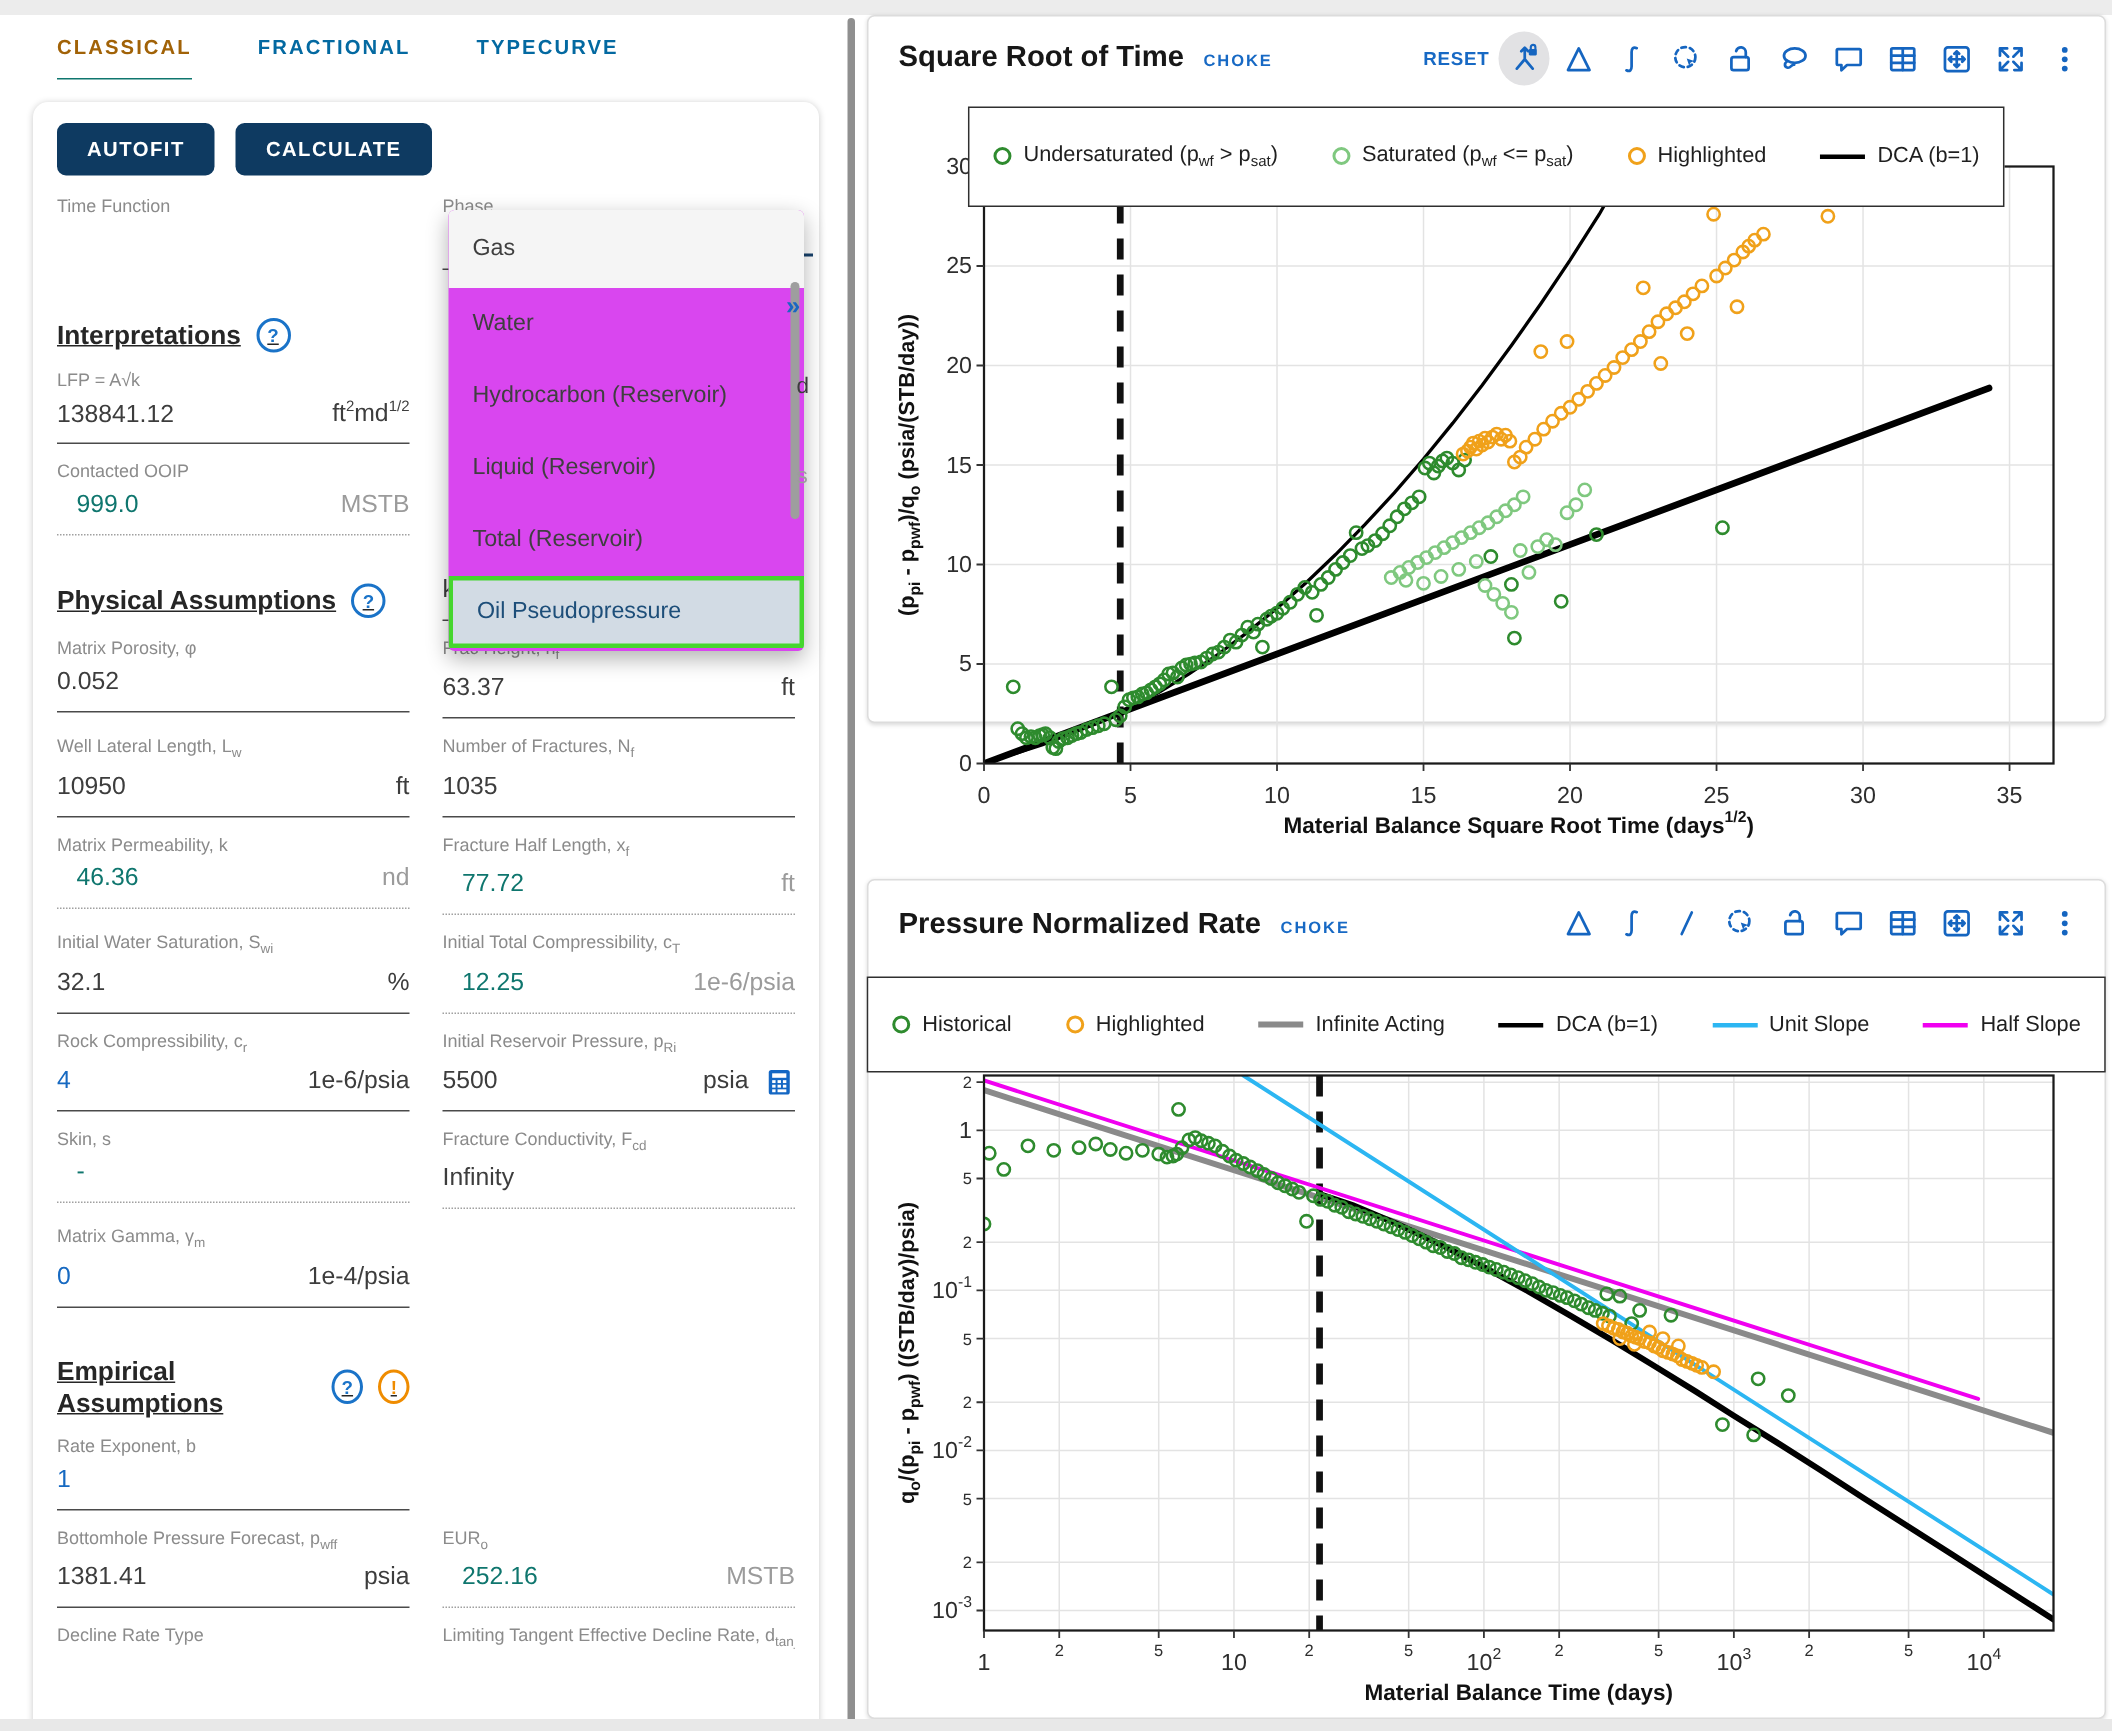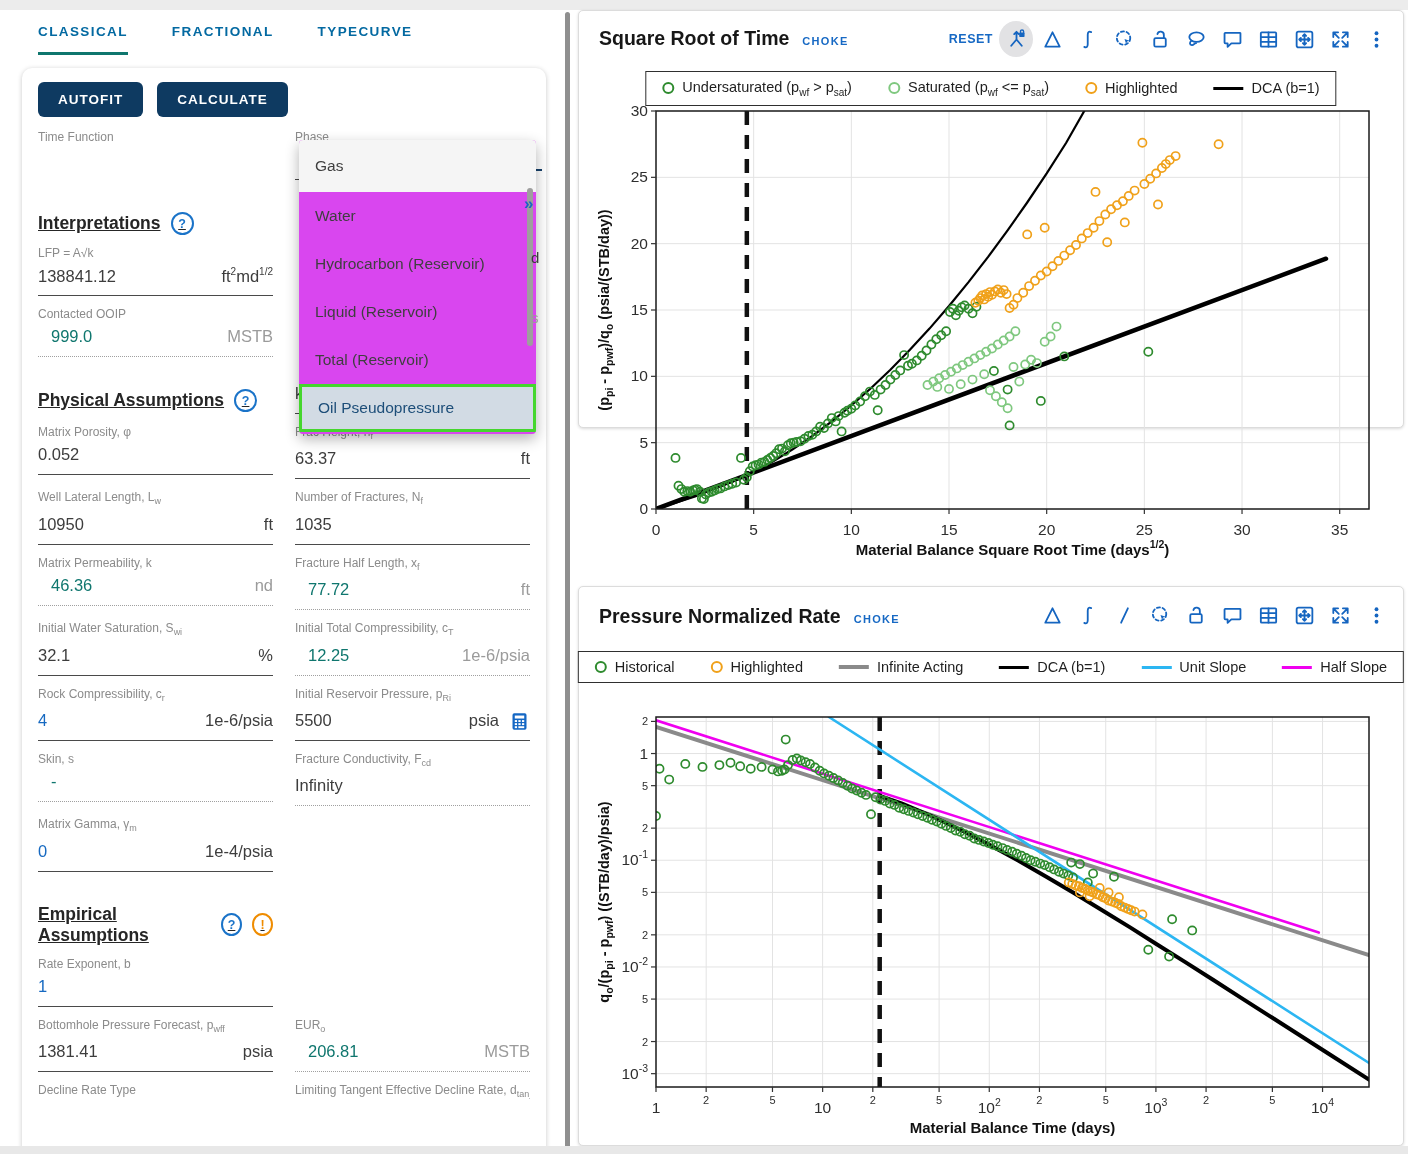--- a/index.html
+++ b/index.html
@@ -4,21 +4,21 @@
 <style>
   html,body{margin:0;padding:0;background:#fff;font-family:"Liberation Sans",sans-serif;}
   #app{position:relative;width:1408px;height:1154px;overflow:hidden;background:#fff;}
   .topstrip{position:absolute;left:0;top:0;width:1408px;height:10px;background:#ececec;}
   .bottomstrip{position:absolute;left:0;top:1146px;width:1408px;height:8px;background:#e8e8e8;}
   .vscroll{position:absolute;left:565px;top:12px;width:5px;height:1140px;background:#8f8f8f;border-radius:3px;}
 
   
   .tabs{position:absolute;left:38px;top:24px;display:flex;gap:44px;}
   .tab{font-size:13.5px;font-weight:bold;letter-spacing:1.4px;color:#0369a1;padding-bottom:13px;cursor:pointer;}
-  .tab.active{color:#0369a1;border-bottom:3px solid #0f766e;}
+  .tab.active{color:#a16207;border-bottom:1px solid #0f766e;}
 
   
   .panel-card{position:absolute;left:22px;top:68px;width:524px;height:1140px;background:#fff;border-radius:10px;
     box-shadow:0 1px 5px rgba(0,0,0,.22);padding:14px 16px 0 16px;box-sizing:border-box;}
   .btn-row{display:flex;gap:14px;margin-bottom:12px;}
   .btn{background:#0e3a61;color:#fff;font-family:inherit;font-size:13.5px;font-weight:bold;letter-spacing:1px;
     border:none;border-radius:6px;padding:10px 20px;cursor:pointer;}
   .prow{display:grid;grid-template-columns:235px 235px;column-gap:22px;}
   .field{margin-bottom:10px;}
   .flabel{font-size:12px;color:#8b8b8b;line-height:16px;margin-bottom:2px;white-space:nowrap;overflow:hidden;}
@@ -52,21 +52,21 @@
   
   .card{position:absolute;background:#fff;border:1px solid #dcdcdc;border-radius:5px;box-shadow:0 1px 3px rgba(0,0,0,.15);box-sizing:border-box;}
   .chead{position:absolute;left:20px;top:16px;display:flex;align-items:baseline;z-index:3;}
   .ctitle{font-size:19.5px;font-weight:bold;color:#171717;}
   .ctag{margin-left:13px;font-size:11px;font-weight:bold;letter-spacing:1.3px;color:#1769c4;}
   .toolbar{position:absolute;right:10px;top:10px;display:flex;align-items:center;gap:2px;z-index:3;}
   .tb-reset{font-size:12.5px;font-weight:bold;letter-spacing:.5px;color:#1769c4;margin-right:4px;cursor:pointer;}
   .tb-icon{width:34px;height:36px;display:flex;align-items:center;justify-content:center;cursor:pointer;}
   .icon-bg{background:#e2e2e4;border-radius:50%;}
   .legend{position:absolute;left:50%;transform:translateX(-50%);display:flex;align-items:center;gap:36px;
-    background:#fff;border:1.3px solid #2f2f2f;padding:7px 16px;white-space:nowrap;z-index:2;}
+    background:#fff;border:1.3px solid #2f2f2f;padding:23px 16px;white-space:nowrap;z-index:2;}
   .lg-item{display:flex;align-items:center;gap:8px;font-size:14.5px;color:#1f1f1f;cursor:pointer;}
   .lg-item sub{font-size:10px;}
   .lg-circ{width:8px;height:8px;border-radius:50%;border:2px solid;}
   .lg-line{width:30px;height:0;}
   svg text{font-family:"Liberation Sans",sans-serif;}
 </style>
 </head>
 <body>
 
 <div id="app">
@@ -322,21 +322,21 @@
               <div class="fval">
                 <span class="val dark">1381.41</span>
                 <span class="unit">psia</span>
               </div>
             </div>
           </div>
           <div>
             <div class="field">
               <div class="flabel"><span>EUR</span><sub>o</sub></div>
               <div class="fval dotted">
-                <span class="val gray">206.81</span>
+                <span class="val gray">252.16</span>
                 <span class="unit gray">MSTB</span>
               </div>
             </div>
           </div>
         </div>
         <div class="prow">
           <div>
             <div class="field">
               <div class="flabel"><span>Decline Rate Type</span></div>
             </div>
@@ -362,21 +362,21 @@
         <div class="dd-item ">Hydrocarbon (Reservoir)</div>
         <div class="dd-item ">Liquid (Reservoir)</div>
         <div class="dd-item ">Total (Reservoir)</div>
         <div class="dd-item selected">Oil Pseudopressure</div>
       </div>
     <div class="dd-scroll"></div>
   </div>
 
   <div class="vscroll"></div>
 
-  <div class="card" id="card0" style="left:578px;top:10px;width:826px;height:418px;text-decoration:underline;">
+  <div class="card" id="card0" style="left:578px;top:10px;width:826px;height:472px;text-decoration:underline;">
     <div class="chead">
       <span class="ctitle">Square Root of Time</span>
       <span class="ctag">CHOKE</span>
     </div>
     <div class="toolbar" id="toolbar0">
         <span class="tb-reset">RESET</span>
         <span class="tb-icon icon-bg">
           <svg width="23" height="23" viewBox="0 0 24 24" fill="none" stroke="#1565c0" stroke-width="1.9" stroke-linecap="round" stroke-linejoin="round">
             <path d="M12 4v8M12 12l-5.5 6.5M12 12l5.5 6.5M9.6 6.4 12 4l2.4 2.4"></path>
             <rect x="14.8" y="4.8" width="5.6" height="4.6" rx="0.8" fill="#1565c0" stroke="none"></rect>

